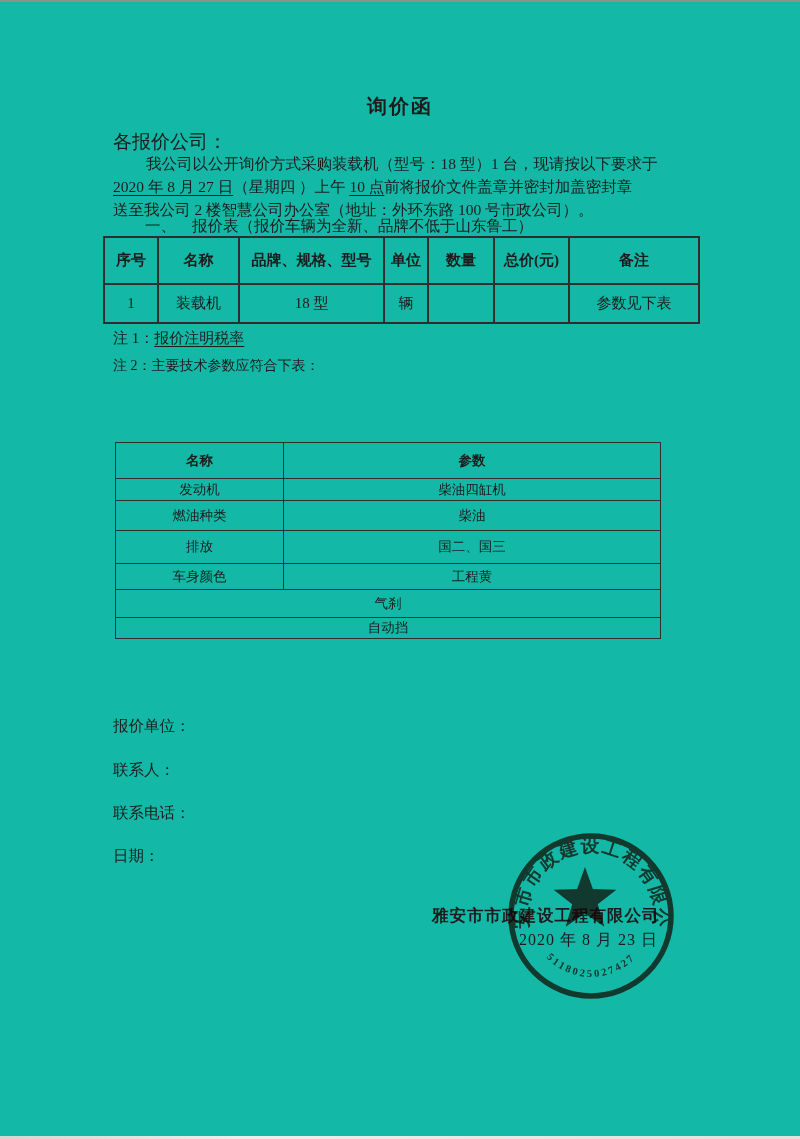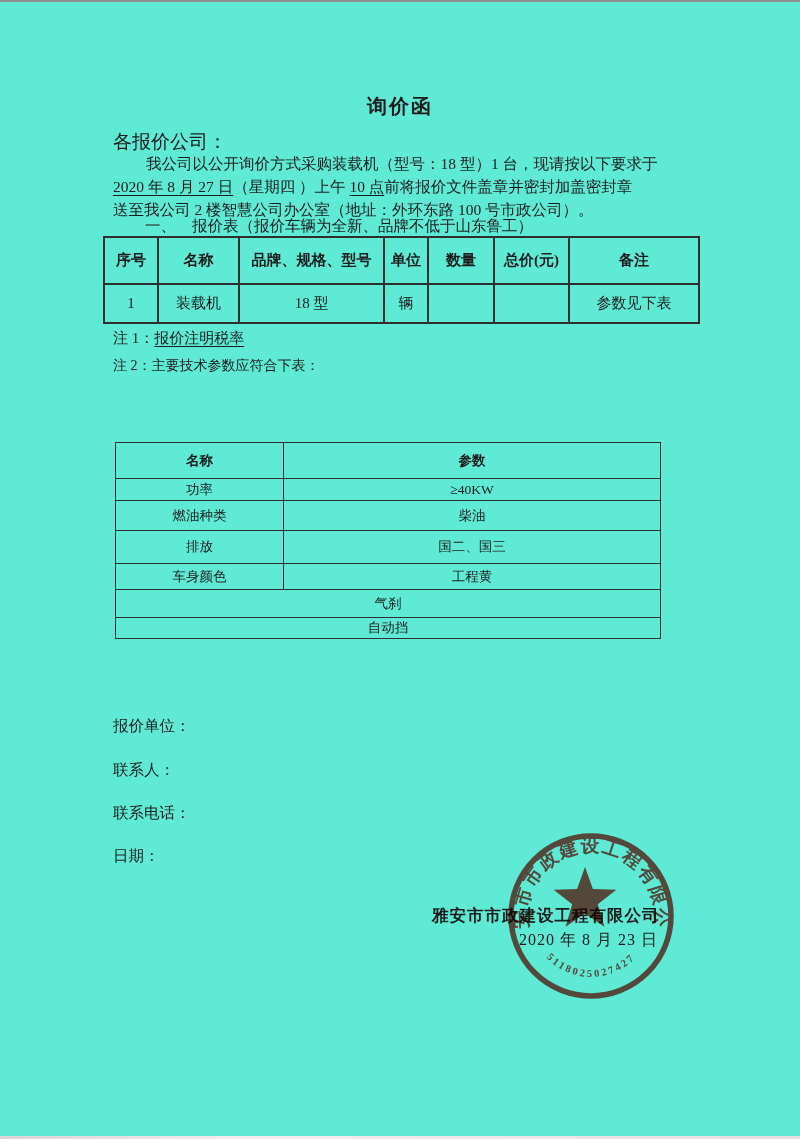--- a/index.html
+++ b/index.html
@@ -1,20 +1,20 @@
 <!DOCTYPE html>
 <html><head>
 <meta charset="utf-8">
 <style>
   html,body{margin:0;padding:0;background:#e9e8e6;}
   .page{
     position:relative;
     width:800px;height:1139px;
     margin:0 auto;
-    background:#5eead4;
+    background:#14b8a6;
     font-family:"Liberation Serif","DejaVu Serif",serif;
     color:#1c1c1c;
     overflow:hidden;
   }
   .scan-edge-top{position:absolute;top:0;left:0;width:100%;height:2px;background:#8f8f8f;}
   .scan-edge-bottom{position:absolute;bottom:0;left:0;width:100%;height:3px;background:linear-gradient(to right,#d8d6d3,#efeeec 30%,#e3e1de);}
 
   .doc-title{
     position:absolute;top:93px;left:0;width:100%;
     text-align:center;font-size:20px;font-weight:bold;letter-spacing:2px;
@@ -138,22 +138,22 @@
     <colgroup>
         <col style="width:168px">
         <col style="width:377px">
       </colgroup>
     <tbody>
         <tr>
       <th>名称</th>
       <th>参数</th>
     </tr>
     <tr>
-      <td>功率</td>
-      <td>≥40KW</td>
+      <td>发动机</td>
+      <td>柴油四缸机</td>
     </tr>
     <tr>
       <td>燃油种类</td>
       <td>柴油</td>
     </tr>
     <tr>
       <td>排放</td>
       <td>国二、国三</td>
     </tr>
     <tr>

